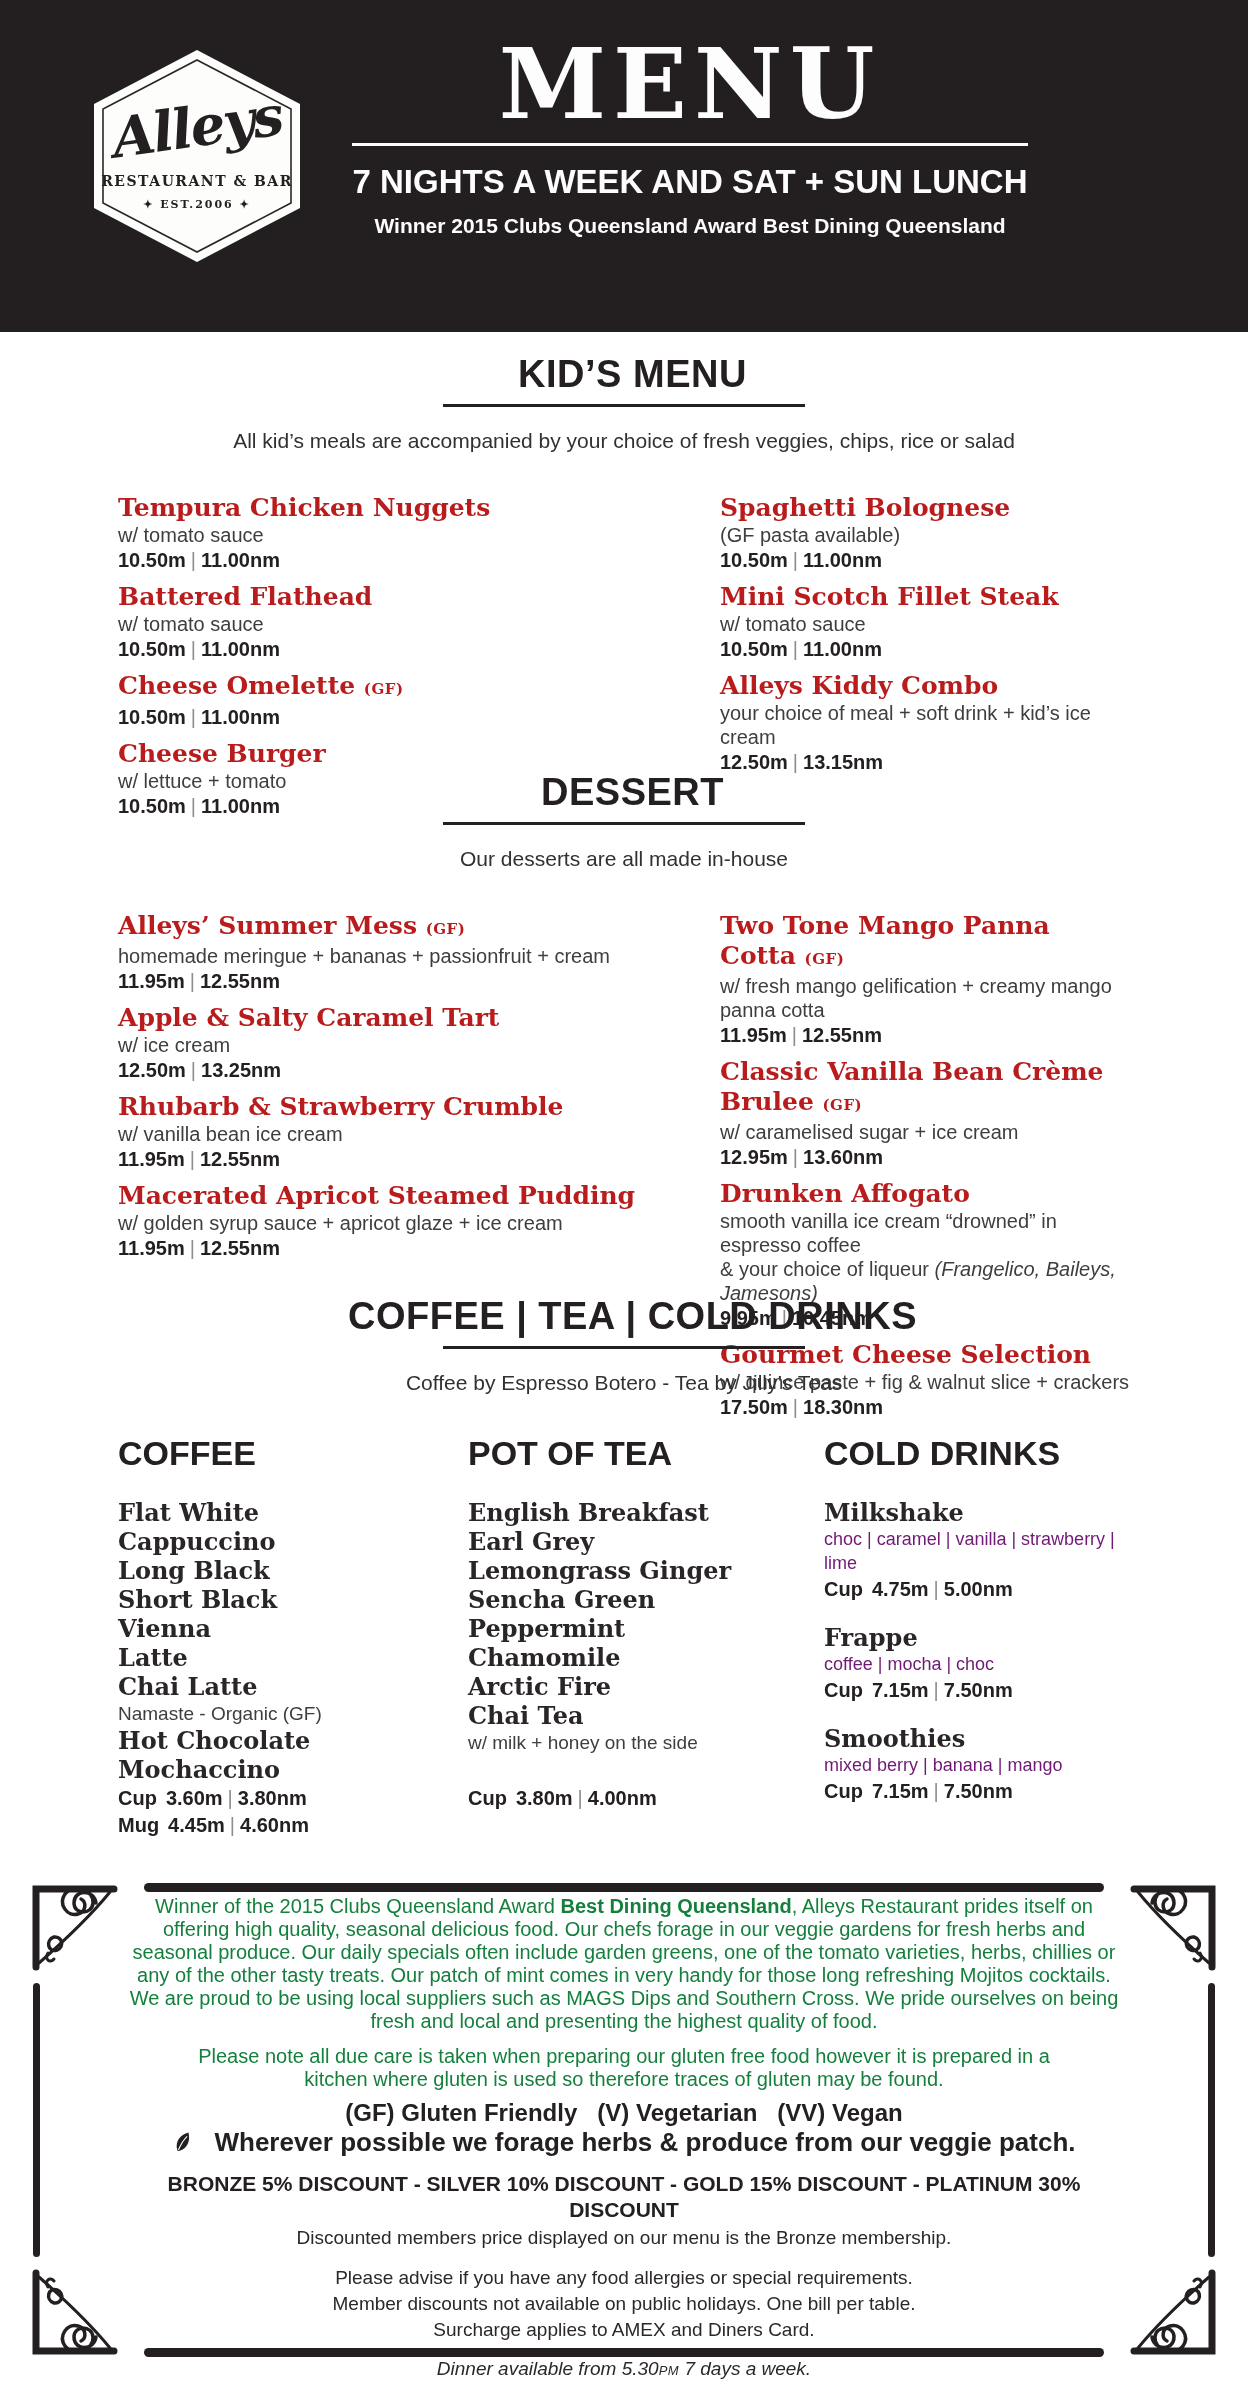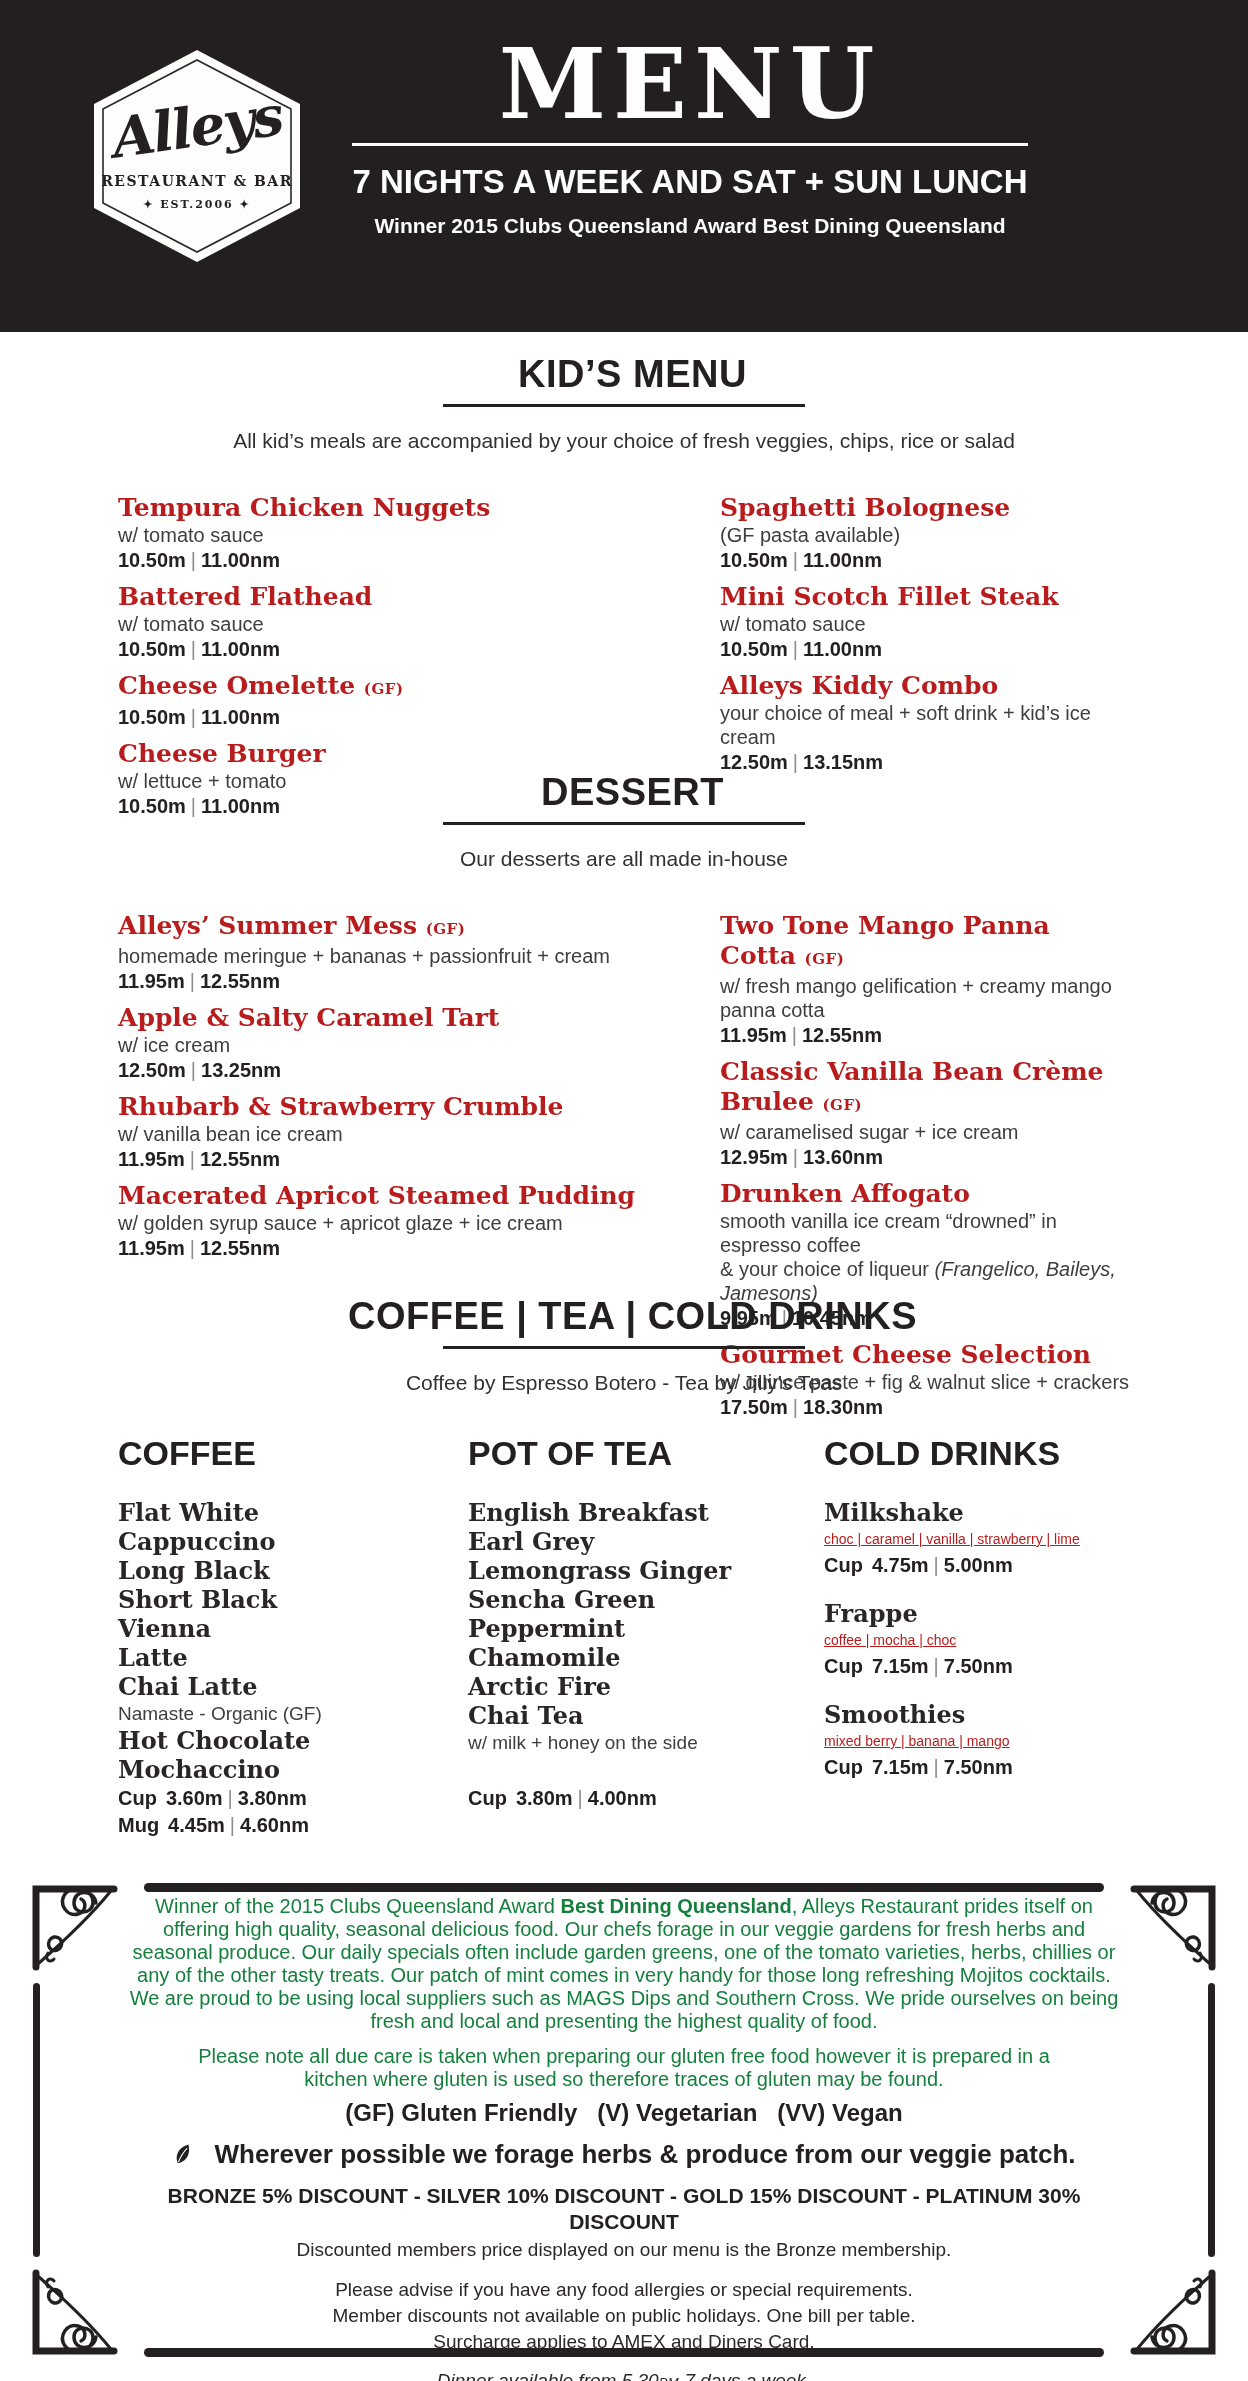--- a/index.html
+++ b/index.html
@@ -50,21 +50,21 @@
   .drink-col.coffee{width:350px;}
   .drink-col.tea{width:356px;}
   .drink-col.cold{flex:1;}
   .drinks-heading{font-size:34px;font-weight:700;line-height:40px;margin-bottom:25px;}
   .drink-name{font-family:"DejaVu Serif",serif;font-weight:700;font-size:24px;line-height:29px;color:#2a2627;}
   .drink-sub{font-size:19px;line-height:25px;color:#403d3e;}
   .price-block{position:absolute;left:0;top:352px;}
   .price-line{font-size:20px;font-weight:700;line-height:27px;color:#242021;}
   .price-label{margin-right:9px;}
   .cold-item{margin-bottom:20px;}
-  .variants{font-size:14px;line-height:24px;color:#b91c1c;text-decoration:underline;}
+  .variants{font-size:18px;line-height:24px;color:#701a75;}
   .cold-item .price-line{margin-top:1px;}
 
   
   .footer{position:absolute;left:26px;right:26px;top:1883px;height:474px;}
   .h-bar{position:absolute;left:118px;right:118px;height:9px;background:#242021;border-radius:5px;}
   .h-bar.top{top:0;}
   .h-bar.bottom{bottom:0;}
   .v-line{position:absolute;width:7px;top:100px;bottom:100px;background:#242021;border-radius:4px;}
   .v-line.left{left:7px;}
   .v-line.right{right:7px;}
@@ -72,21 +72,21 @@
   .corner.tl{left:0;top:-4px;}
   .corner.tr{right:0;top:-4px;transform:scaleX(-1);}
   .corner.bl{left:0;bottom:-4px;transform:scaleY(-1);}
   .corner.br{right:0;bottom:-4px;transform:scale(-1,-1);}
 
   .footer-content{position:relative;max-width:1020px;margin:0 auto;padding-top:12px;text-align:center;}
   .f-p{font-size:20px;line-height:23px;color:#15803d;max-width:1000px;margin:0 auto;}
   .f-p b{font-weight:700;}
   .f-p2{margin-top:12px;max-width:900px;}
   .legend{margin-top:8px;font-size:24px;font-weight:700;line-height:28px;white-space:pre-wrap;}
-  .forage{margin-top:12px;font-size:26px;font-weight:700;line-height:30px;
+  .forage{margin-top:0;font-size:26px;font-weight:700;line-height:30px;
           display:flex;align-items:center;justify-content:center;gap:20px;}
   .discounts{margin-top:14px;font-size:21px;font-weight:700;line-height:26px;}
   .d-note{font-size:19px;line-height:26px;margin-top:2px;color:#2c2829;}
   .f-small{font-size:19px;line-height:26px;margin-top:14px;color:#2c2829;}
   .dinner{margin-top:15px;font-size:19px;font-style:italic;color:#2c2829;}
   .dinner .pm{font-size:13px;letter-spacing:.5px;}
 </style>
 </head>
 <body>
 

